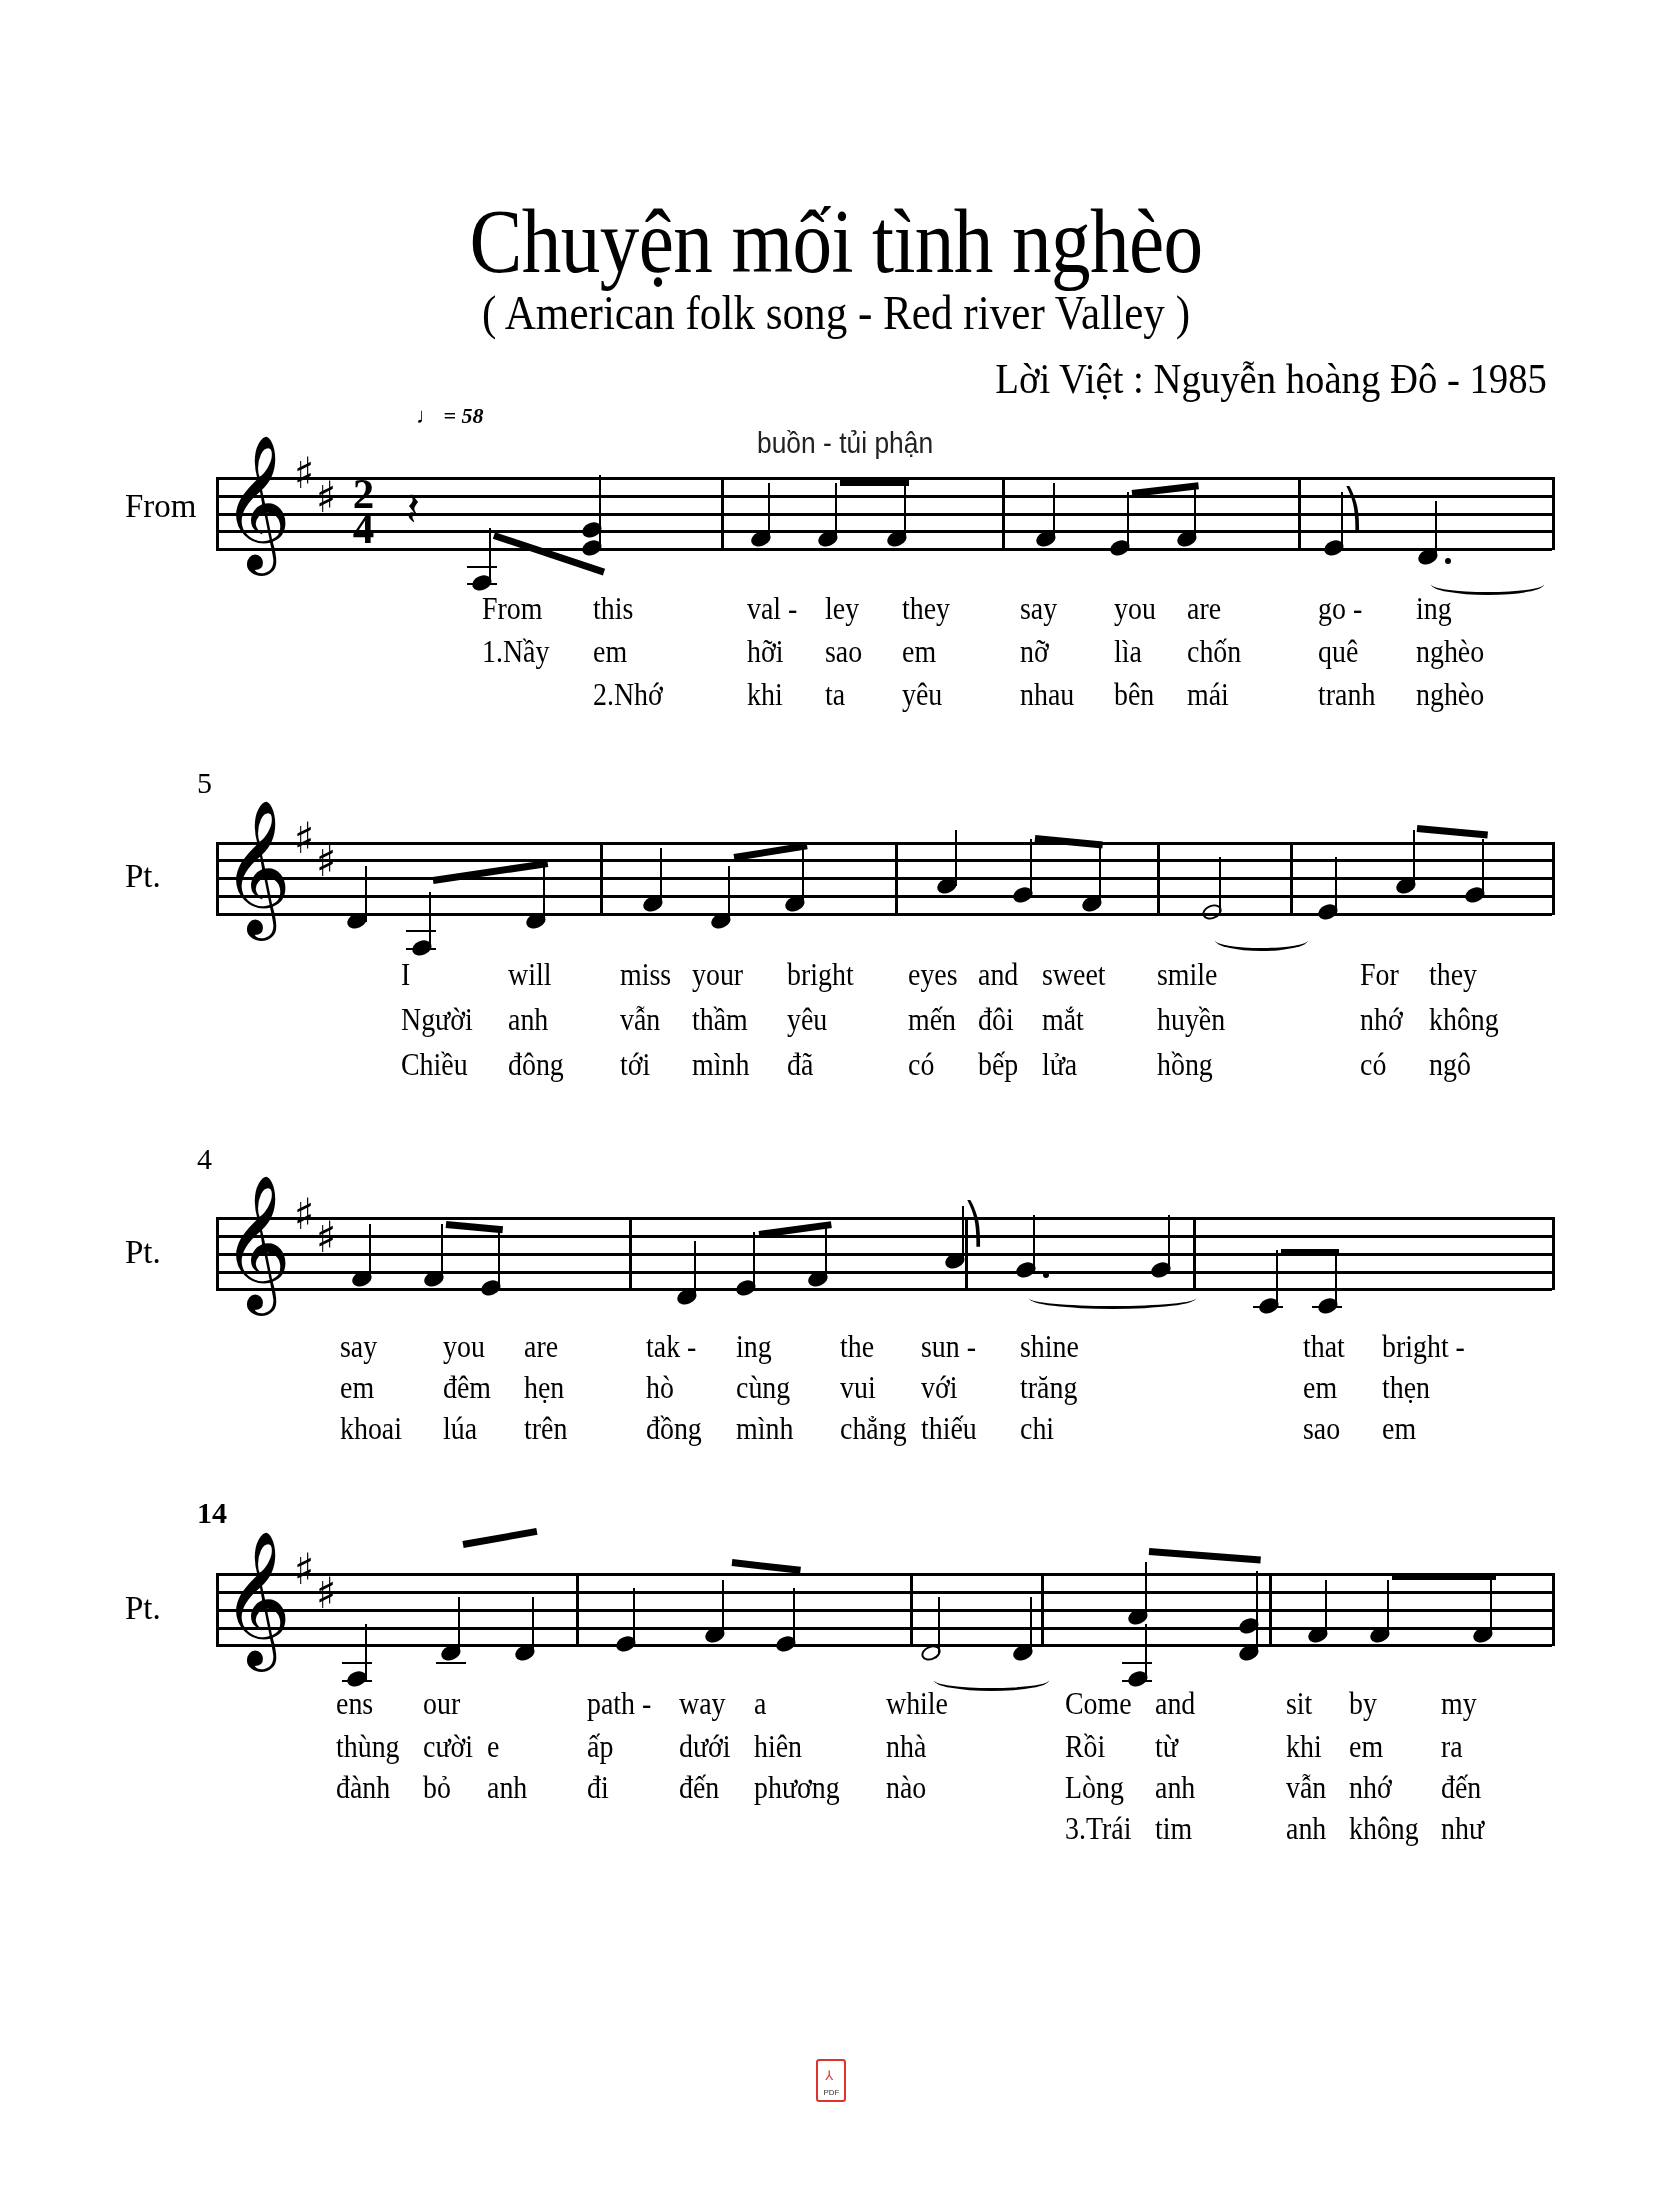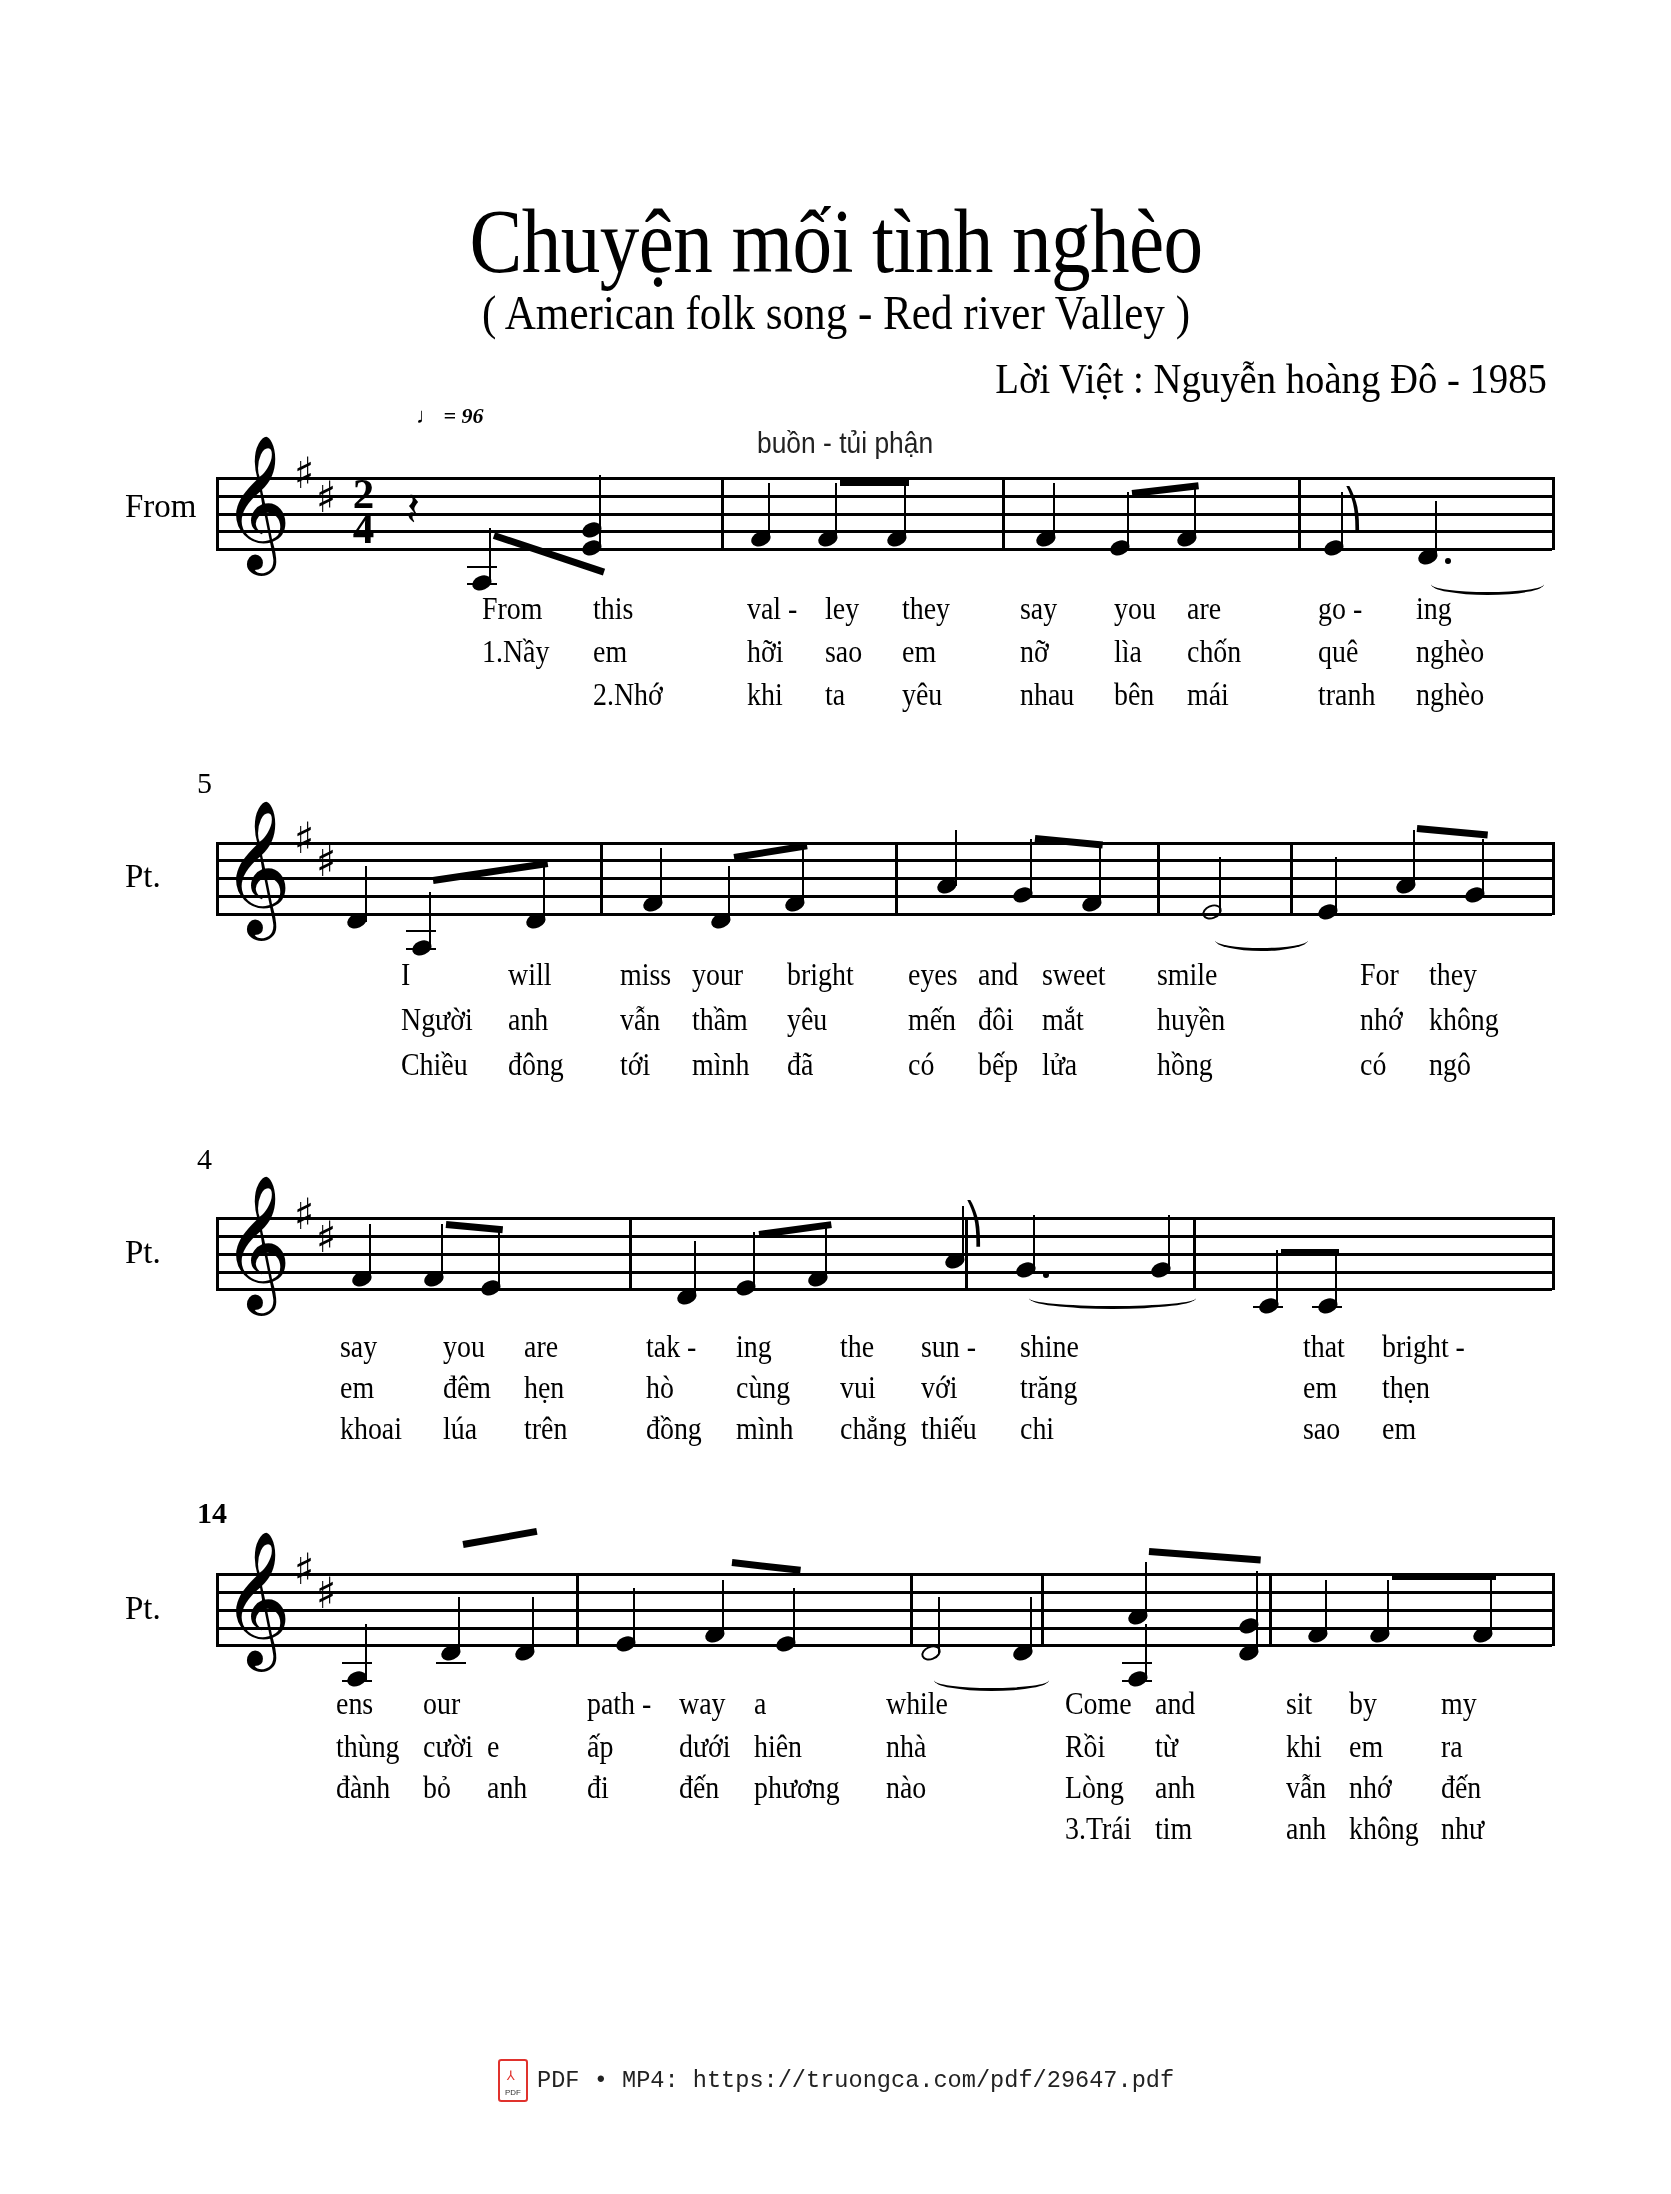--- a/index.html
+++ b/index.html
@@ -40,27 +40,27 @@
               font-family:"DejaVu Sans",sans-serif;}
 </style>
 </head>
 <body>
 
 <div id="page">
 
   <div class="abs title">Chuyện mối tình nghèo</div>
   <div class="abs subtitle">( American folk song - Red river Valley )</div>
   <div class="abs lyricist">Lời Việt : Nguyễn hoàng Đô - 1985</div>
-  <div class="abs tempo">♩ = 96</div>
+  <div class="abs tempo">♩ = 58</div>
   <div class="abs expr">buồn - tủi phận</div>
 
   <div id="systems"></div>
 
   <div class="abs footer">
-    <span class="pdf-icon"><i>⅄</i><span>PDF</span></span><span>PDF • MP4: https://truongca.com/pdf/29647.pdf</span>
+    <span class="pdf-icon"><i>⅄</i><span>PDF</span></span>
   </div>
 <div class="line" style="left: 216px; top: 477px; width: 1336px;"></div>
     <div class="line" style="left: 216px; top: 495px; width: 1336px;"></div>
     <div class="line" style="left: 216px; top: 513px; width: 1336px;"></div>
     <div class="line" style="left: 216px; top: 530px; width: 1336px;"></div>
     <div class="line" style="left: 216px; top: 548px; width: 1336px;"></div>
     <div class="bar" style="left: 216px; top: 477px; height: 73px;"></div>
     <div class="bar" style="left: 721px; top: 477px; height: 73px;"></div>
     <div class="bar" style="left: 1002px; top: 477px; height: 73px;"></div>
     <div class="bar" style="left: 1298px; top: 477px; height: 73px;"></div>

